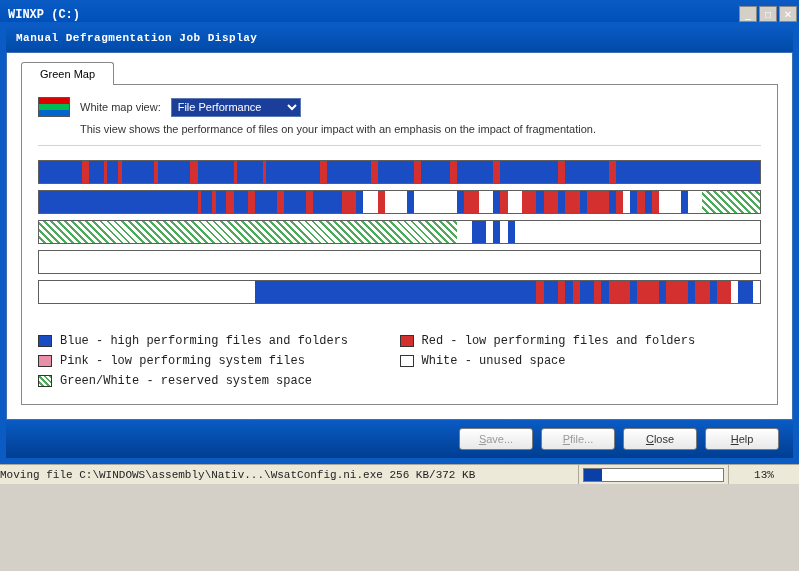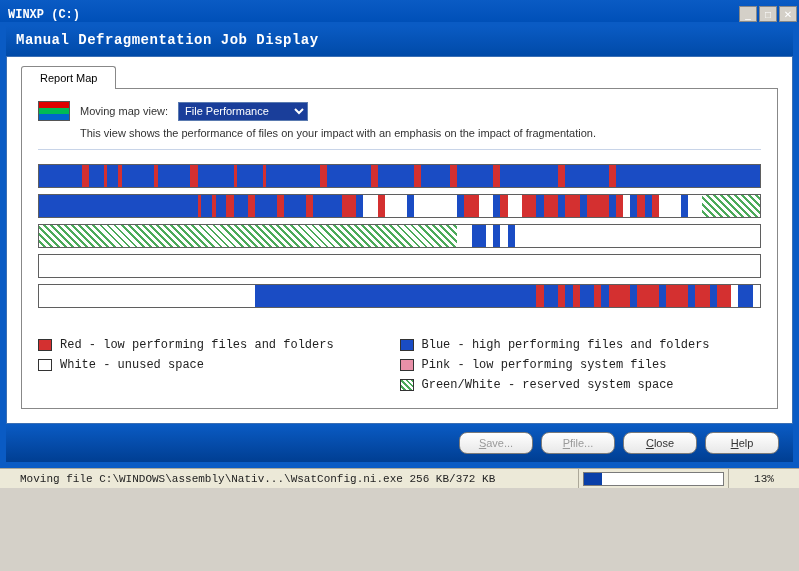--- a/index.html
+++ b/index.html
@@ -5,21 +5,21 @@
 * { box-sizing: border-box; margin: 0; padding: 0; }
 body { font-family: Tahoma, Arial, sans-serif; font-size: 11px; background: #d4d0c8; width: 799px; height: 571px; overflow: hidden; }
 
 .titlebar { background: linear-gradient(to bottom, #0a5bc4, #0050b8); height: 22px; display: flex; align-items: flex-end; padding: 0 2px; color: #fff; }
 .titlebar-title { flex: 1; font-weight: bold; font-family: "Courier New", monospace; font-size: 12px; padding-left: 6px; }
 .win-btns { display: flex; gap: 2px; }
 .win-btn { width: 18px; height: 16px; background: #d4d0c8; border: 1px solid #888; display: flex; align-items: center; justify-content: center; font-size: 10px; font-family: Arial; cursor: default; }
 
 .app-body { background: #0a5bc4; padding: 4px 6px 6px 6px; }
 
-.header-strip { background: linear-gradient(to bottom, #0a5bc4, #004aa8); padding: 6px 10px 8px 10px; color: #fff; font-family: "Courier New", monospace; font-weight: bold; font-size: 14px; letter-spacing: 0.5px; }
+.header-strip { background: linear-gradient(to bottom, #0a5bc4, #004aa8); padding: 6px 10px 8px 10px; color: #fff; font-family: "Courier New", monospace; font-weight: bold; font-size: 11px; letter-spacing: 0.5px; }
 
 .main-panel { background: #fff; border: 1px solid #3a6fb5; padding: 0; }
 
 .tabs { display: flex; padding: 8px 0 0 14px; background: #fff; }
 .tab { padding: 5px 18px; border: 1px solid #999; border-bottom: none; background: #ece9d8; font-size: 11px; margin-right: 0; cursor: default; border-radius: 3px 3px 0 0; position: relative; }
 .tab.active { background: #fff; z-index: 2; border-color: #888; font-weight: normal; top: 1px; }
 
 .tab-panel { border: 1px solid #888; margin: 0 14px 14px 14px; background: #fff; padding: 12px 16px 16px 16px; position: relative; }
 
 .view-row { display: flex; align-items: center; gap: 10px; margin-bottom: 6px; }
@@ -42,26 +42,26 @@
 .legend-col { flex: 1; display: flex; flex-direction: column; gap: 6px; }
 .legend-item { display: flex; align-items: center; gap: 8px; }
 .swbox { width: 14px; height: 12px; border: 1px solid #333; flex-shrink: 0; }
 .swbox.blue { background: #1a4cc4; }
 .swbox.red { background: #d43030; }
 .swbox.pink { background: #e890a8; }
 .swbox.white { background: #fff; }
 .swbox.green { background: repeating-linear-gradient(45deg, #fff, #fff 2px, #4caa5a 2px, #4caa5a 4px); }
 
 .button-bar { background: linear-gradient(to bottom, #0a5bc4, #003e92); padding: 8px 14px; display: flex; justify-content: flex-end; gap: 8px; }
-.btn { width: 74px; height: 22px; background: linear-gradient(to bottom, #fff, #e8e8e8); border: 1px solid #7a7a7a; border-radius: 8px; font-size: 11px; color: #333; cursor: default; display: flex; align-items: center; justify-content: center; }
+.btn { width: 74px; height: 22px; background: linear-gradient(to bottom, #fff, #e8e8e8); border: 1px solid #7a7a7a; border-radius: 3px; font-size: 11px; color: #333; cursor: default; display: flex; align-items: center; justify-content: center; }
 .btn.disabled { color: #9a9a9a; }
 .btn .ul { text-decoration: underline; }
 
 .statusbar { display: flex; align-items: center; height: 20px; background: #ece9d8; border-top: 1px solid #aca899; font-family: "Courier New", monospace; font-size: 11px; color: #222; }
-.status-text { flex: 1; padding: 0 20px; border-right: 1px solid #aca899; height: 100%; display: flex; align-items: center; white-space: nowrap; overflow: hidden; }
+.status-text { flex: 1; padding: 0 0; border-right: 1px solid #aca899; height: 100%; display: flex; align-items: center; white-space: nowrap; overflow: hidden; }
 .status-progress { width: 150px; height: 100%; border-right: 1px solid #aca899; position: relative; display: flex; align-items: center; padding: 2px 4px; }
 .progress-track { flex: 1; height: 14px; border: 1px solid #7a7a7a; background: #fff; position: relative; }
 .progress-fill { position: absolute; left: 0; top: 0; bottom: 0; background: #0a3fa8; }
 .status-pct { width: 70px; text-align: left; height: 100%; display: flex; align-items: center; justify-content: center; }
 </style>
 </head>
 <body>
 
 <div class="titlebar">
   <span class="titlebar-title">WINXP (C:)</span>
@@ -70,28 +70,28 @@
     <div class="win-btn">□</div>
     <div class="win-btn">✕</div>
   </div>
 </div>
 
 <div class="app-body">
   <div class="header-strip">Manual Defragmentation Job Display</div>
 
   <div class="main-panel">
     <div class="tabs">
-      <div class="tab active">Report Map</div>
+      <div class="tab active">Green Map</div>
     </div>
 
     <div class="tab-panel">
 
       <div class="view-row">
         <div class="view-icon"></div>
-        <span class="view-label">Moving map view:</span>
+        <span class="view-label">White map view:</span>
         <select class="view-select">
           <option>File Performance</option>
         </select>
       </div>
       <div class="view-desc">This view shows the performance of files on your impact with an emphasis on the impact of fragmentation.</div>
 
       <hr class="hr-line">
 
       <div class="volume-map" id="volmap">
           <div class="map-row">
@@ -204,42 +204,42 @@
             <div class="seg red" style="left: 91%; width: 2%;"></div>
             <div class="seg blue" style="left: 93%; width: 1%;"></div>
             <div class="seg red" style="left: 94%; width: 2%;"></div>
             <div class="seg white" style="left: 96%; width: 1%;"></div>
             <div class="seg blue" style="left: 97%; width: 2%;"></div>
             <div class="seg white" style="left: 99%; width: 1%;"></div>
           </div>
         </div>
 
       <div class="legend">
+        <div class="legend-col" id="legcol1">
+            <div class="legend-item">
+              <div class="swbox blue"></div>
+              <span>Blue - high performing files and folders</span>
+            </div>
+            <div class="legend-item">
+              <div class="swbox pink"></div>
+              <span>Pink - low performing system files</span>
+            </div>
+            <div class="legend-item">
+              <div class="swbox green"></div>
+              <span>Green/White - reserved system space</span>
+            </div>
+          </div>
         <div class="legend-col" id="legcol2">
             <div class="legend-item">
               <div class="swbox red"></div>
               <span>Red - low performing files and folders</span>
             </div>
             <div class="legend-item">
               <div class="swbox white"></div>
               <span>White - unused space</span>
-            </div>
-          </div>
-        <div class="legend-col" id="legcol1">
-            <div class="legend-item">
-              <div class="swbox blue"></div>
-              <span>Blue - high performing files and folders</span>
-            </div>
-            <div class="legend-item">
-              <div class="swbox pink"></div>
-              <span>Pink - low performing system files</span>
-            </div>
-            <div class="legend-item">
-              <div class="swbox green"></div>
-              <span>Green/White - reserved system space</span>
             </div>
           </div>
       </div>
 
     </div>
   </div>
 
   <div class="button-bar">
     <div class="btn disabled">
         <span><span class="ul">S</span><span>ave...</span></span>

